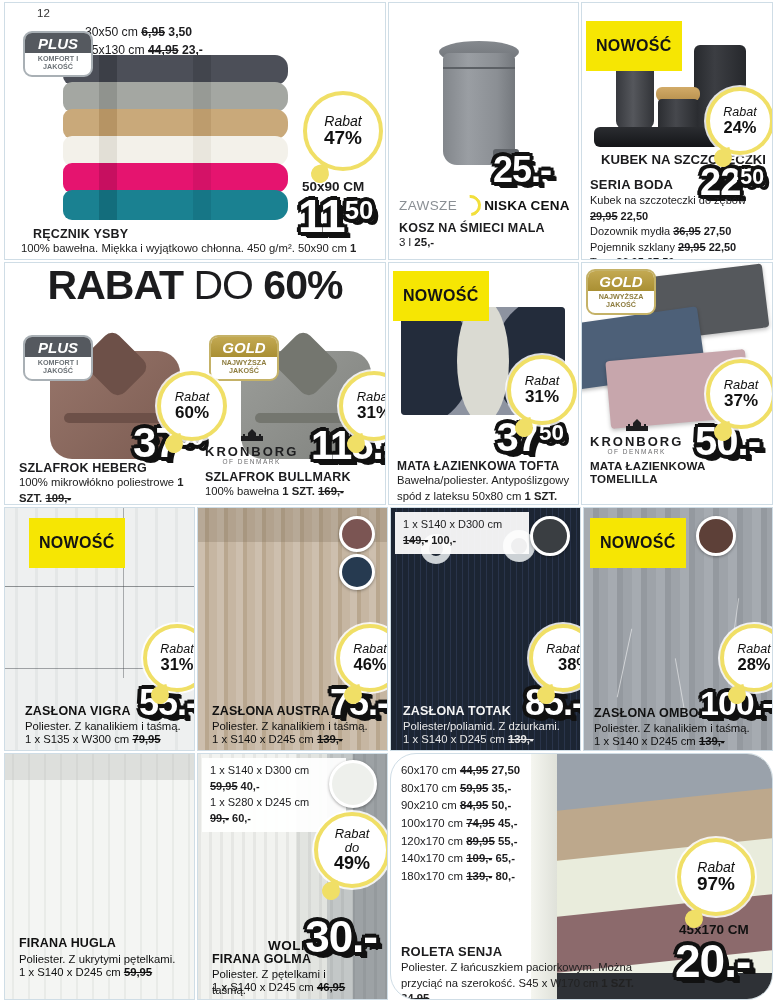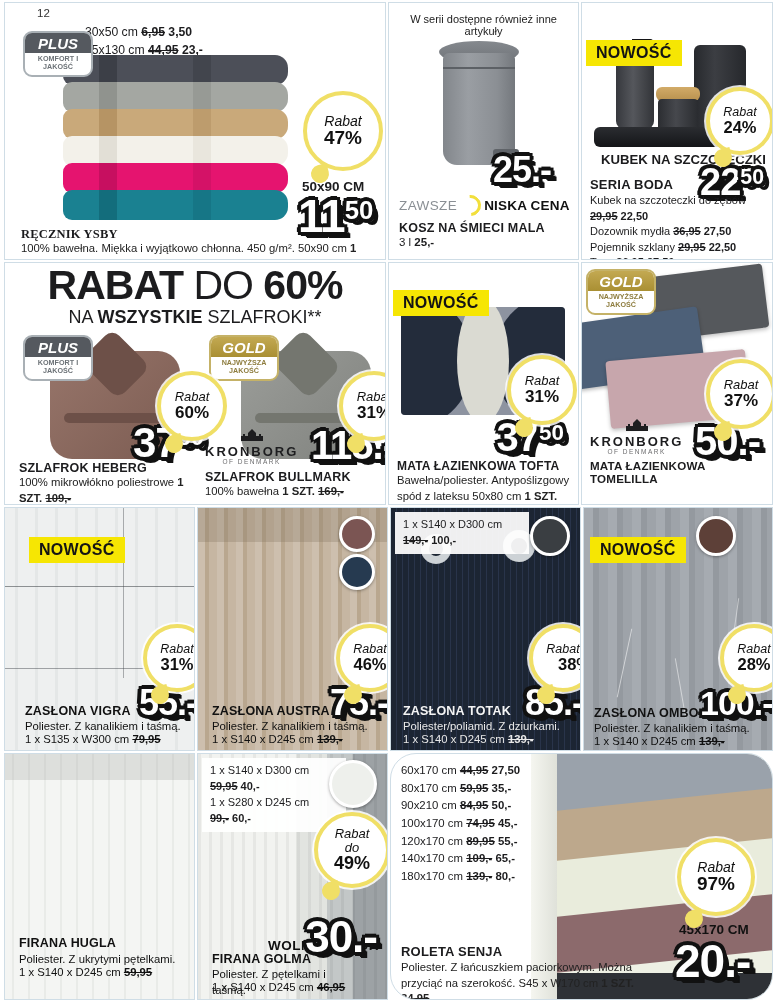--- a/index.html
+++ b/index.html
@@ -20,21 +20,21 @@
   
   .bubble{position:absolute;background:#fff;border:4px solid #f0df66;border-radius:50%;
     display:flex;flex-direction:column;align-items:center;justify-content:center;text-align:center;z-index:6;
     box-shadow:0 0 0 2px rgba(255,255,255,.85);}
   .bubble .r1{font-style:italic;font-size:14px;line-height:1.05;color:#111;}
   .bubble .r2{font-weight:800;font-size:19px;line-height:1.05;color:#111;}
   .bubble:after{content:"";position:absolute;left:4px;bottom:-16px;width:18px;height:18px;background:#f0df66;
     border-radius:60% 0 60% 60%;transform:rotate(-15deg);}
   
   .nowosc{position:absolute;background:#f6e603;color:#141414;font-weight:800;font-size:16px;
-    padding:4px 10px;letter-spacing:.3px;z-index:5;margin-top:19px;}
+    padding:16px 10px;letter-spacing:.3px;z-index:5;}
   
   .qbadge{position:absolute;width:66px;border:2px solid #a9b0b5;border-radius:9px;background:#fff;
     text-align:center;overflow:hidden;z-index:5;}
   .qbadge .qb-top{color:#fff;font-weight:800;font-style:italic;font-size:15px;padding:2px 0 1px;}
   .qbadge .qb-sub{font-size:7.2px;font-weight:700;line-height:1.15;padding:2px 1px 3px;}
   .plus .qb-top{background:#55595f;}
   .plus .qb-sub{color:#6c7277;}
   .gold{border-color:#c5b267;}
   .gold .qb-top{background:linear-gradient(#c3a952,#a98f33);}
   .gold .qb-sub{color:#8e7d3f;}
@@ -83,28 +83,27 @@
       <div class="towel" style="top:135px;background:linear-gradient(90deg,#1a8191 0 16%,#136d7c 16% 24%,#1a8191 24% 58%,#167686 58% 66%,#1a8191 66%);"></div>
     </div>
     <div class="bubble" style="left:298px;top:88px;width:72px;height:72px;">
       <div class="r1">Rabat</div>
       <div class="r2">47%</div>
     </div>
     <div class="abs bold" style="left:297px;top:176px;font-size:13.5px;">50x90 CM</div>
     <div class="abs bigprice" style="left:293px;top:186px;font-size:46px;">
       <span>11</span><span class="sup">50</span>
     </div>
-    <div class="abs pname" style="left:16px;top:224px;font-family:Liberation Serif, serif;">RĘCZNIK YSBY</div>
+    <div class="abs pname" style="left:28px;top:224px;">RĘCZNIK YSBY</div>
     <div class="abs pdesc" style="left:16px;top:238px;width:350px;">
       <span>100% bawełna. Miękka i wyjątkowo chłonna. 450 g/m². 50x90 cm</span> <span class="bold">1 SZT.</span> <span class="strike">21,95</span>
     </div>
   </div>
 
   <div class="cell" style="left:388px;top:2px;width:189px;height:256px;">
-    <div class="abs" style="left:8px;top:10px;width:173px;text-align:center;font-size:11px;color:#222;">W serii dostępne również inne artykuły</div>
 
     <div class="abs" style="left:48px;top:38px;width:84px;height:132px;">
       <div class="abs" style="left:2px;top:0;width:80px;height:22px;border-radius:50%;background:linear-gradient(#85898e,#6f7378);"></div>
       <div class="abs" style="left:6px;top:12px;width:72px;height:112px;border-radius:6px 6px 14px 14px;background:linear-gradient(90deg,#82868b,#9a9ea3 35%,#8b8f94 75%,#74787d);"></div>
       <div class="abs" style="left:6px;top:26px;width:72px;height:2px;background:#5c6065;"></div>
       <div class="abs" style="left:56px;top:108px;width:26px;height:8px;border-radius:3px;background:#5f6368;"></div>
     </div>
     <div class="abs bigprice" style="left:104px;top:146px;font-size:36px;">25.-</div>
     <div class="abs znc" style="left:10px;top:192px;">
       <span class="z1">ZAWSZE</span>
@@ -145,25 +144,20 @@
       <div><span>Taca</span> <span class="strike">36,95</span> <span class="newp">27,50</span></div>
     </div>
   </div>
 
   <div class="cell" style="left:4px;top:262px;width:380px;height:241px;">
     <div class="abs" style="left:0;top:2px;width:100%;text-align:center;font-size:41px;letter-spacing:-1px;line-height:1;">
       <span style="font-weight:900;">RABAT</span>
       <span style="font-weight:400;">DO</span>
       <span style="font-weight:900;">60%</span>
     </div>
-    <div class="abs" style="left:0;top:44px;width:100%;text-align:center;font-size:18px;">
-      <span>NA</span>
-      <span class="bold">WSZYSTKIE</span>
-      <span>SZLAFROKI**</span>
-    </div>
 
     <div class="qbadge plus" style="left:18px;top:72px;">
       <div class="qb-top">PLUS</div>
       <div class="qb-sub">KOMFORT I JAKOŚĆ</div>
     </div>
     <div class="abs" style="left:45px;top:78px;width:130px;height:118px;">
       <div class="abs" style="left:0;top:10px;width:130px;height:108px;border-radius:22px;background:linear-gradient(135deg,#97756a,#7c5c52);"></div>
       <div class="abs" style="left:38px;top:0;width:54px;height:46px;border-radius:10px;transform:rotate(45deg);background:#6d5048;"></div>
       <div class="abs" style="left:14px;top:72px;width:102px;height:10px;background:#6d5048;border-radius:5px;"></div>
     </div>

